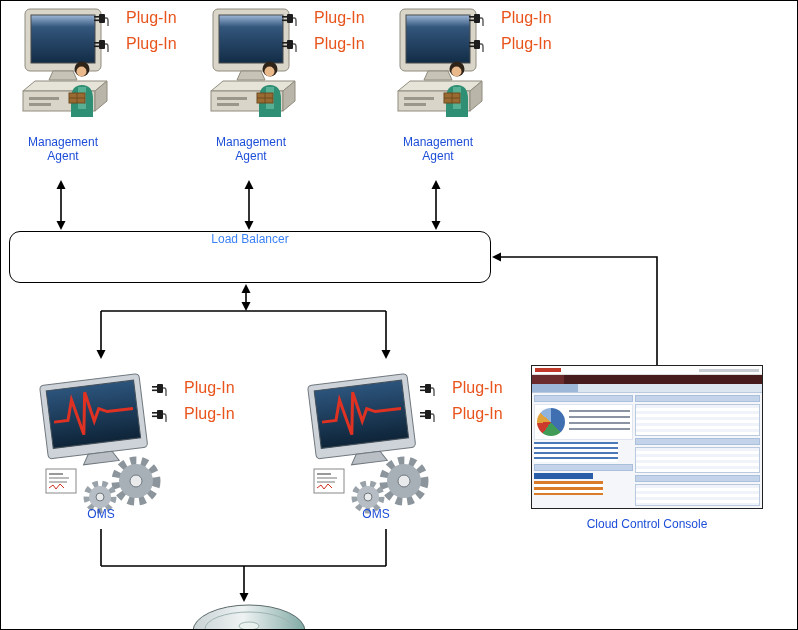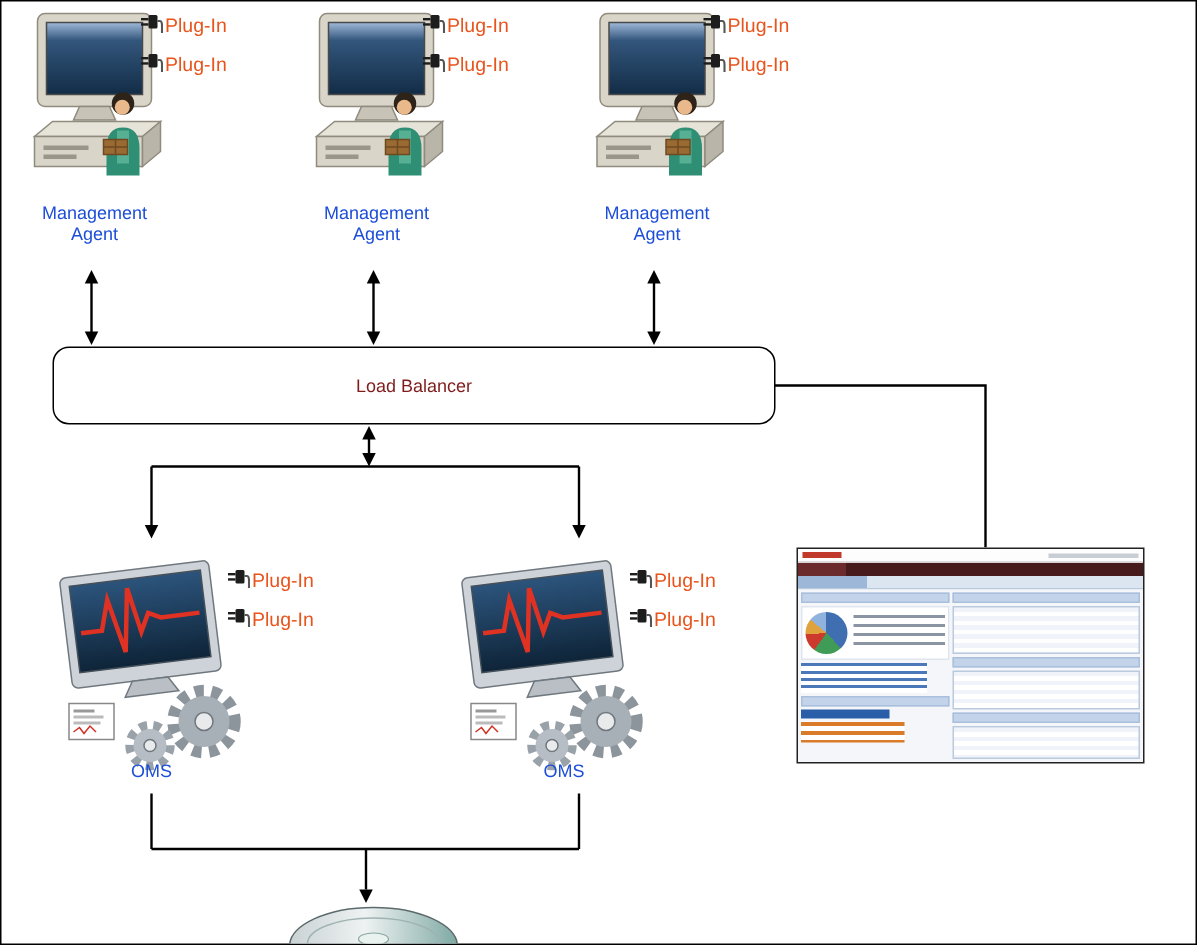--- a/index.html
+++ b/index.html
@@ -7,28 +7,28 @@
   .page {
     position:relative; width:798px; height:630px; background:#fff;
     border:1px solid #000; overflow:hidden;
   }
   .layer { position:absolute; left:0; top:0; width:798px; height:630px; pointer-events:none; }
   .abs { position:absolute; }
   .node-label {
     position:absolute; text-align:center; font-size:12px; line-height:14px; color:#1d4ed8;
   }
   .plug-row {
-    position:absolute; display:flex; align-items:flex-start; gap:1px;
-    font-size:13px; color:#e8541c; white-space:nowrap;
+    position:absolute; display:flex; align-items:flex-end; gap:17px;
+    font-size:16px; color:#e8541c; white-space:nowrap;
   }
   .lb-box {
     position:absolute; left:8px; top:230px; width:482px; height:52px;
     border:1.6px solid #000; border-radius:11px; background:#fff;
-    display:flex; align-items:center; justify-content:center;
-    font-size:12px; color:#7f1d1d; z-index:2;margin-left:26px;
+    display:flex; justify-content:center;
+    font-size:12px; color:#3b82f6; z-index:2;
   }
   .console {
     position:absolute; left:530px; top:364px; width:232px; height:144px;
     border:1px solid #222; background:#fff; z-index:2; overflow:hidden;
     display:flex; flex-direction:column;
   }
   .c-topbar { height:9px; background:#fdfdfd; border-bottom:1px solid #ddd; position:relative; }
   .c-logo { position:absolute; left:3px; top:2px; width:26px; height:4px; background:#c0392b; }
   .c-toplinks { position:absolute; right:3px; top:3px; width:60px; height:3px; background:#c9cdd4; }
   .c-brandbar { height:10px; background:linear-gradient(90deg,#6b2a2c 0 14%,#471a1c 14%); }
@@ -350,14 +350,15 @@
       <div class="c-right">
         <div class="c-sec-h"></div>
         <div class="c-table t1"></div>
         <div class="c-sec-h"></div>
         <div class="c-table t2"></div>
         <div class="c-sec-h"></div>
         <div class="c-table t3"></div>
       </div>
     </div>
   </div>
+  <div class="node-label" style="left:530px; top:516px; width:232px;">Cloud Control Console</div>
 
 </div>
 
 </body></html>

